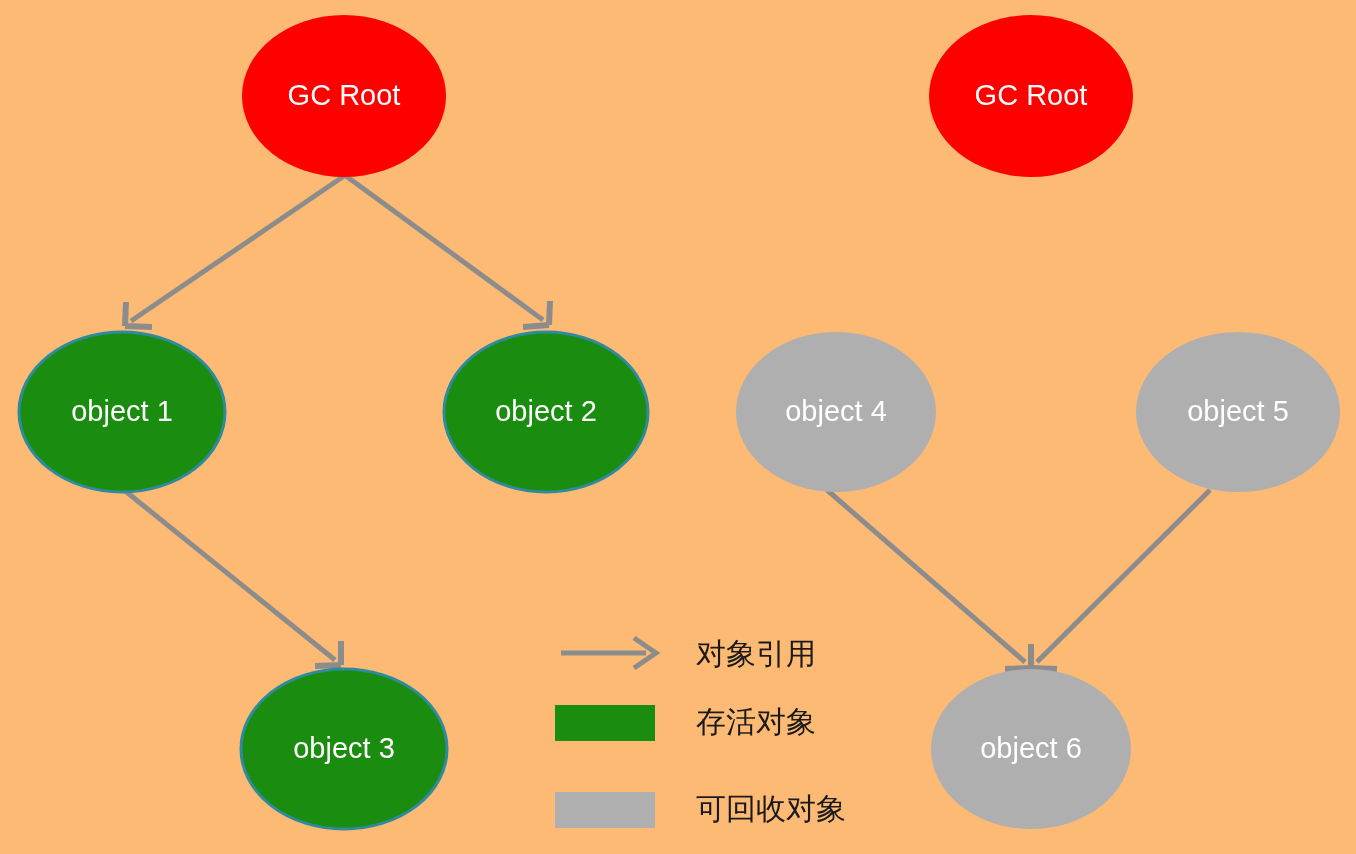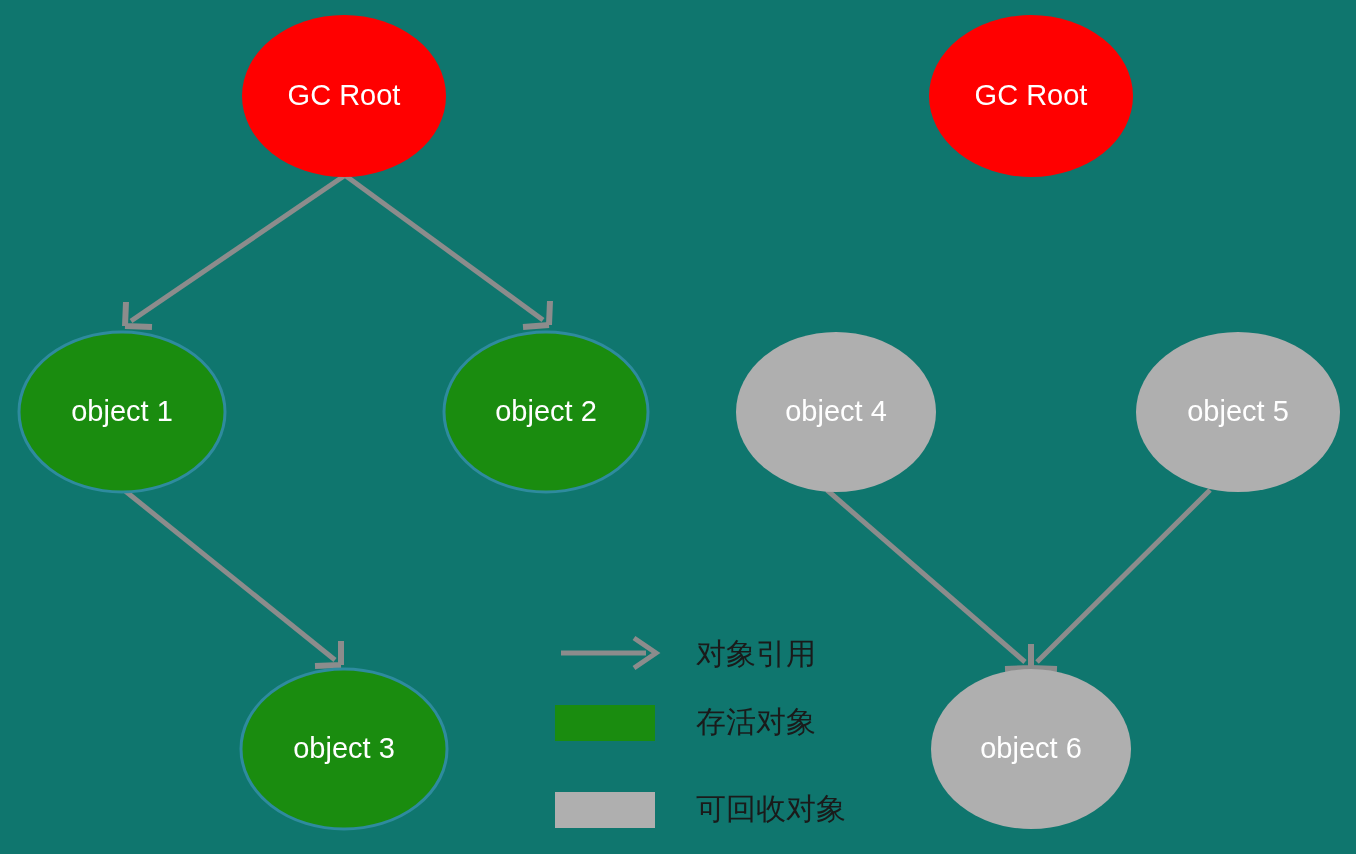--- a/index.html
+++ b/index.html
@@ -10,21 +10,21 @@
   body {
     width: 1356px;
     height: 854px;
     font-family: "Liberation Sans", "DejaVu Sans", sans-serif;
     overflow: hidden;
   }
   #diagram-root {
     position: relative;
     width: 1356px;
     height: 854px;
-    background: #0f766e;
+    background: #fdba74;
   }
   svg.canvas {
     position: absolute;
     top: 0;
     left: 0;
     width: 1356px;
     height: 854px;
     display: block;
   }
   .node-label {

